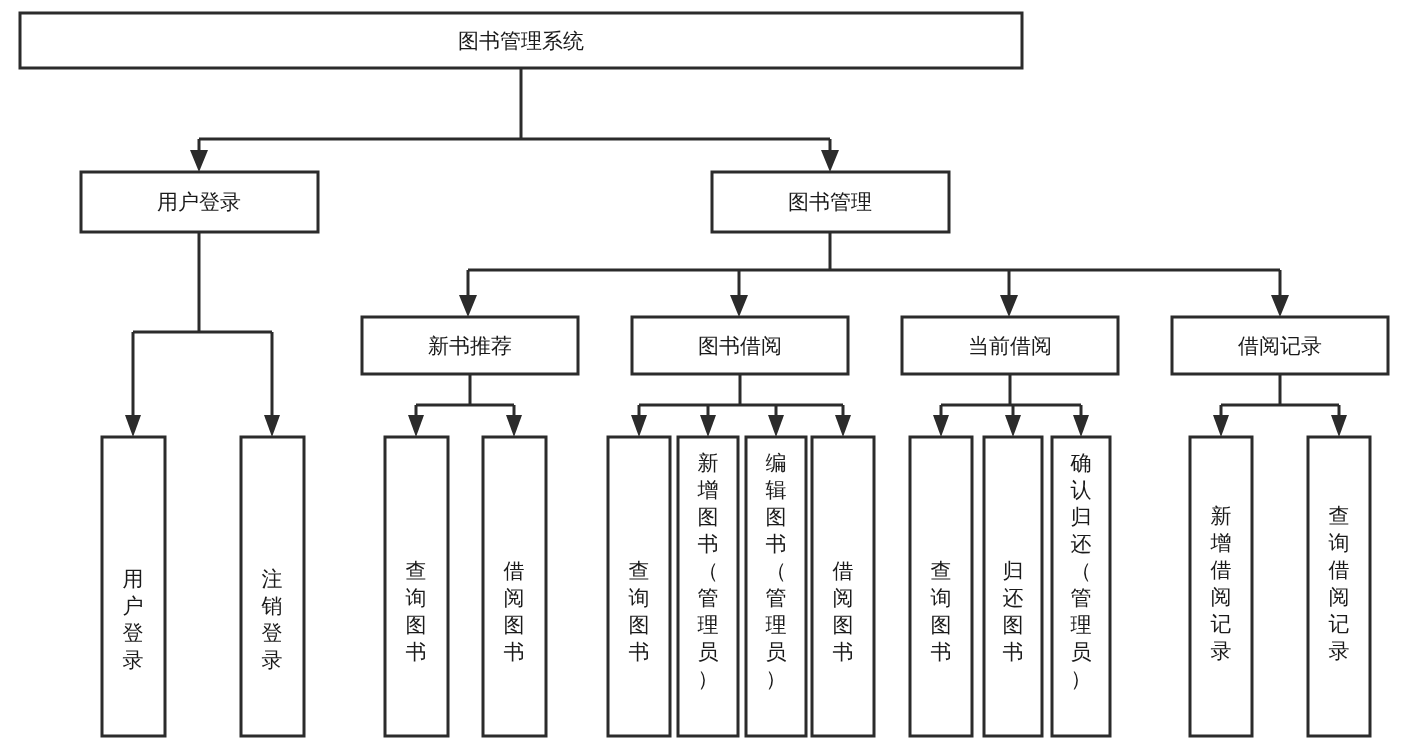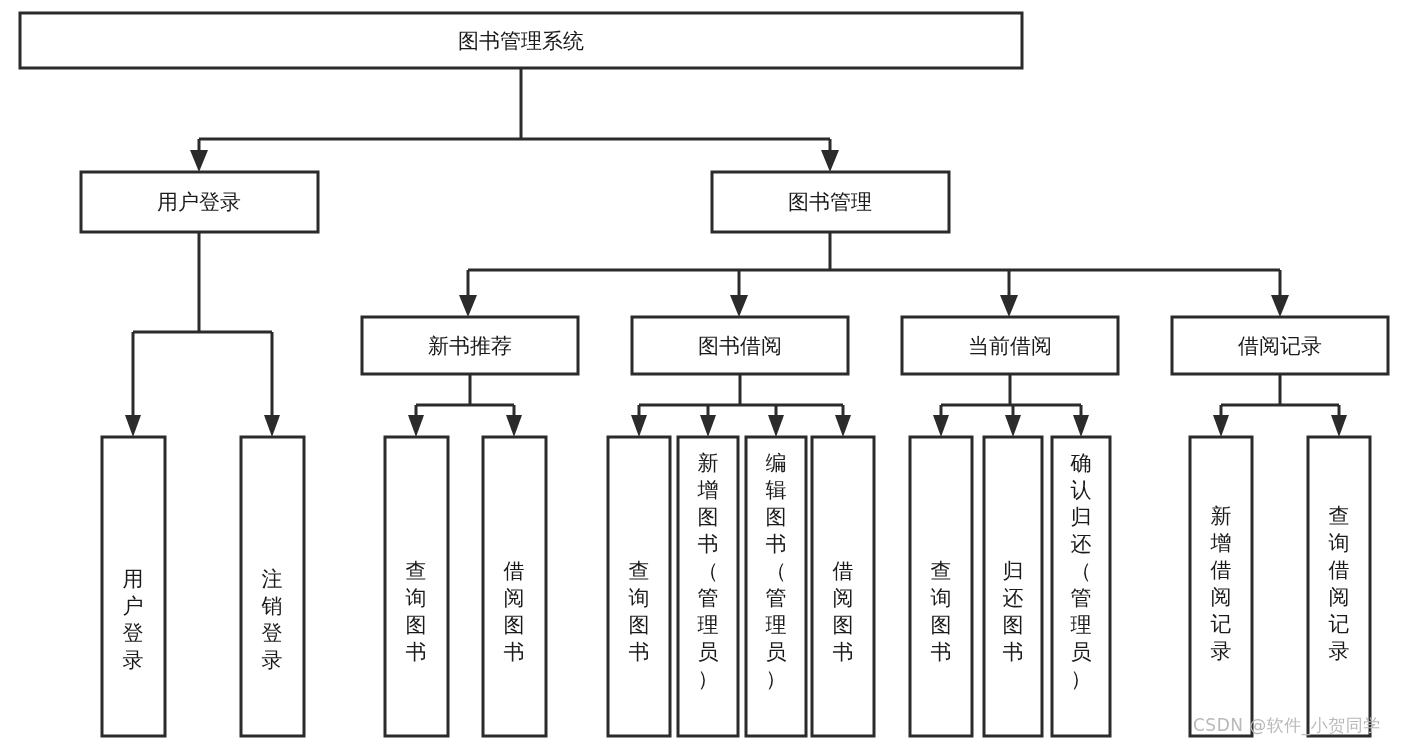--- a/index.html
+++ b/index.html
@@ -242,15 +242,14 @@
       <text class="node-label-vertical" x="1221" y="523"><tspan x="1221" y="523">新</tspan><tspan x="1221" y="550">增</tspan><tspan x="1221" y="577">借</tspan><tspan x="1221" y="604">阅</tspan><tspan x="1221" y="631">记</tspan><tspan x="1221" y="658">录</tspan></text>
     </g>
 
     <g>
       <rect class="node-box" x="1308" y="437" width="62" height="299"></rect>
       <text class="node-label-vertical" x="1339" y="523"><tspan x="1339" y="523">查</tspan><tspan x="1339" y="550">询</tspan><tspan x="1339" y="577">借</tspan><tspan x="1339" y="604">阅</tspan><tspan x="1339" y="631">记</tspan><tspan x="1339" y="658">录</tspan></text>
     </g>
 
   </svg>
 
-  <div class="watermark" style="left: 1193px; top: 714px; color: rgb(185, 185, 185);">CSDN @软件_小贺同学</div>
 
 </div>
 
 </body></html>

